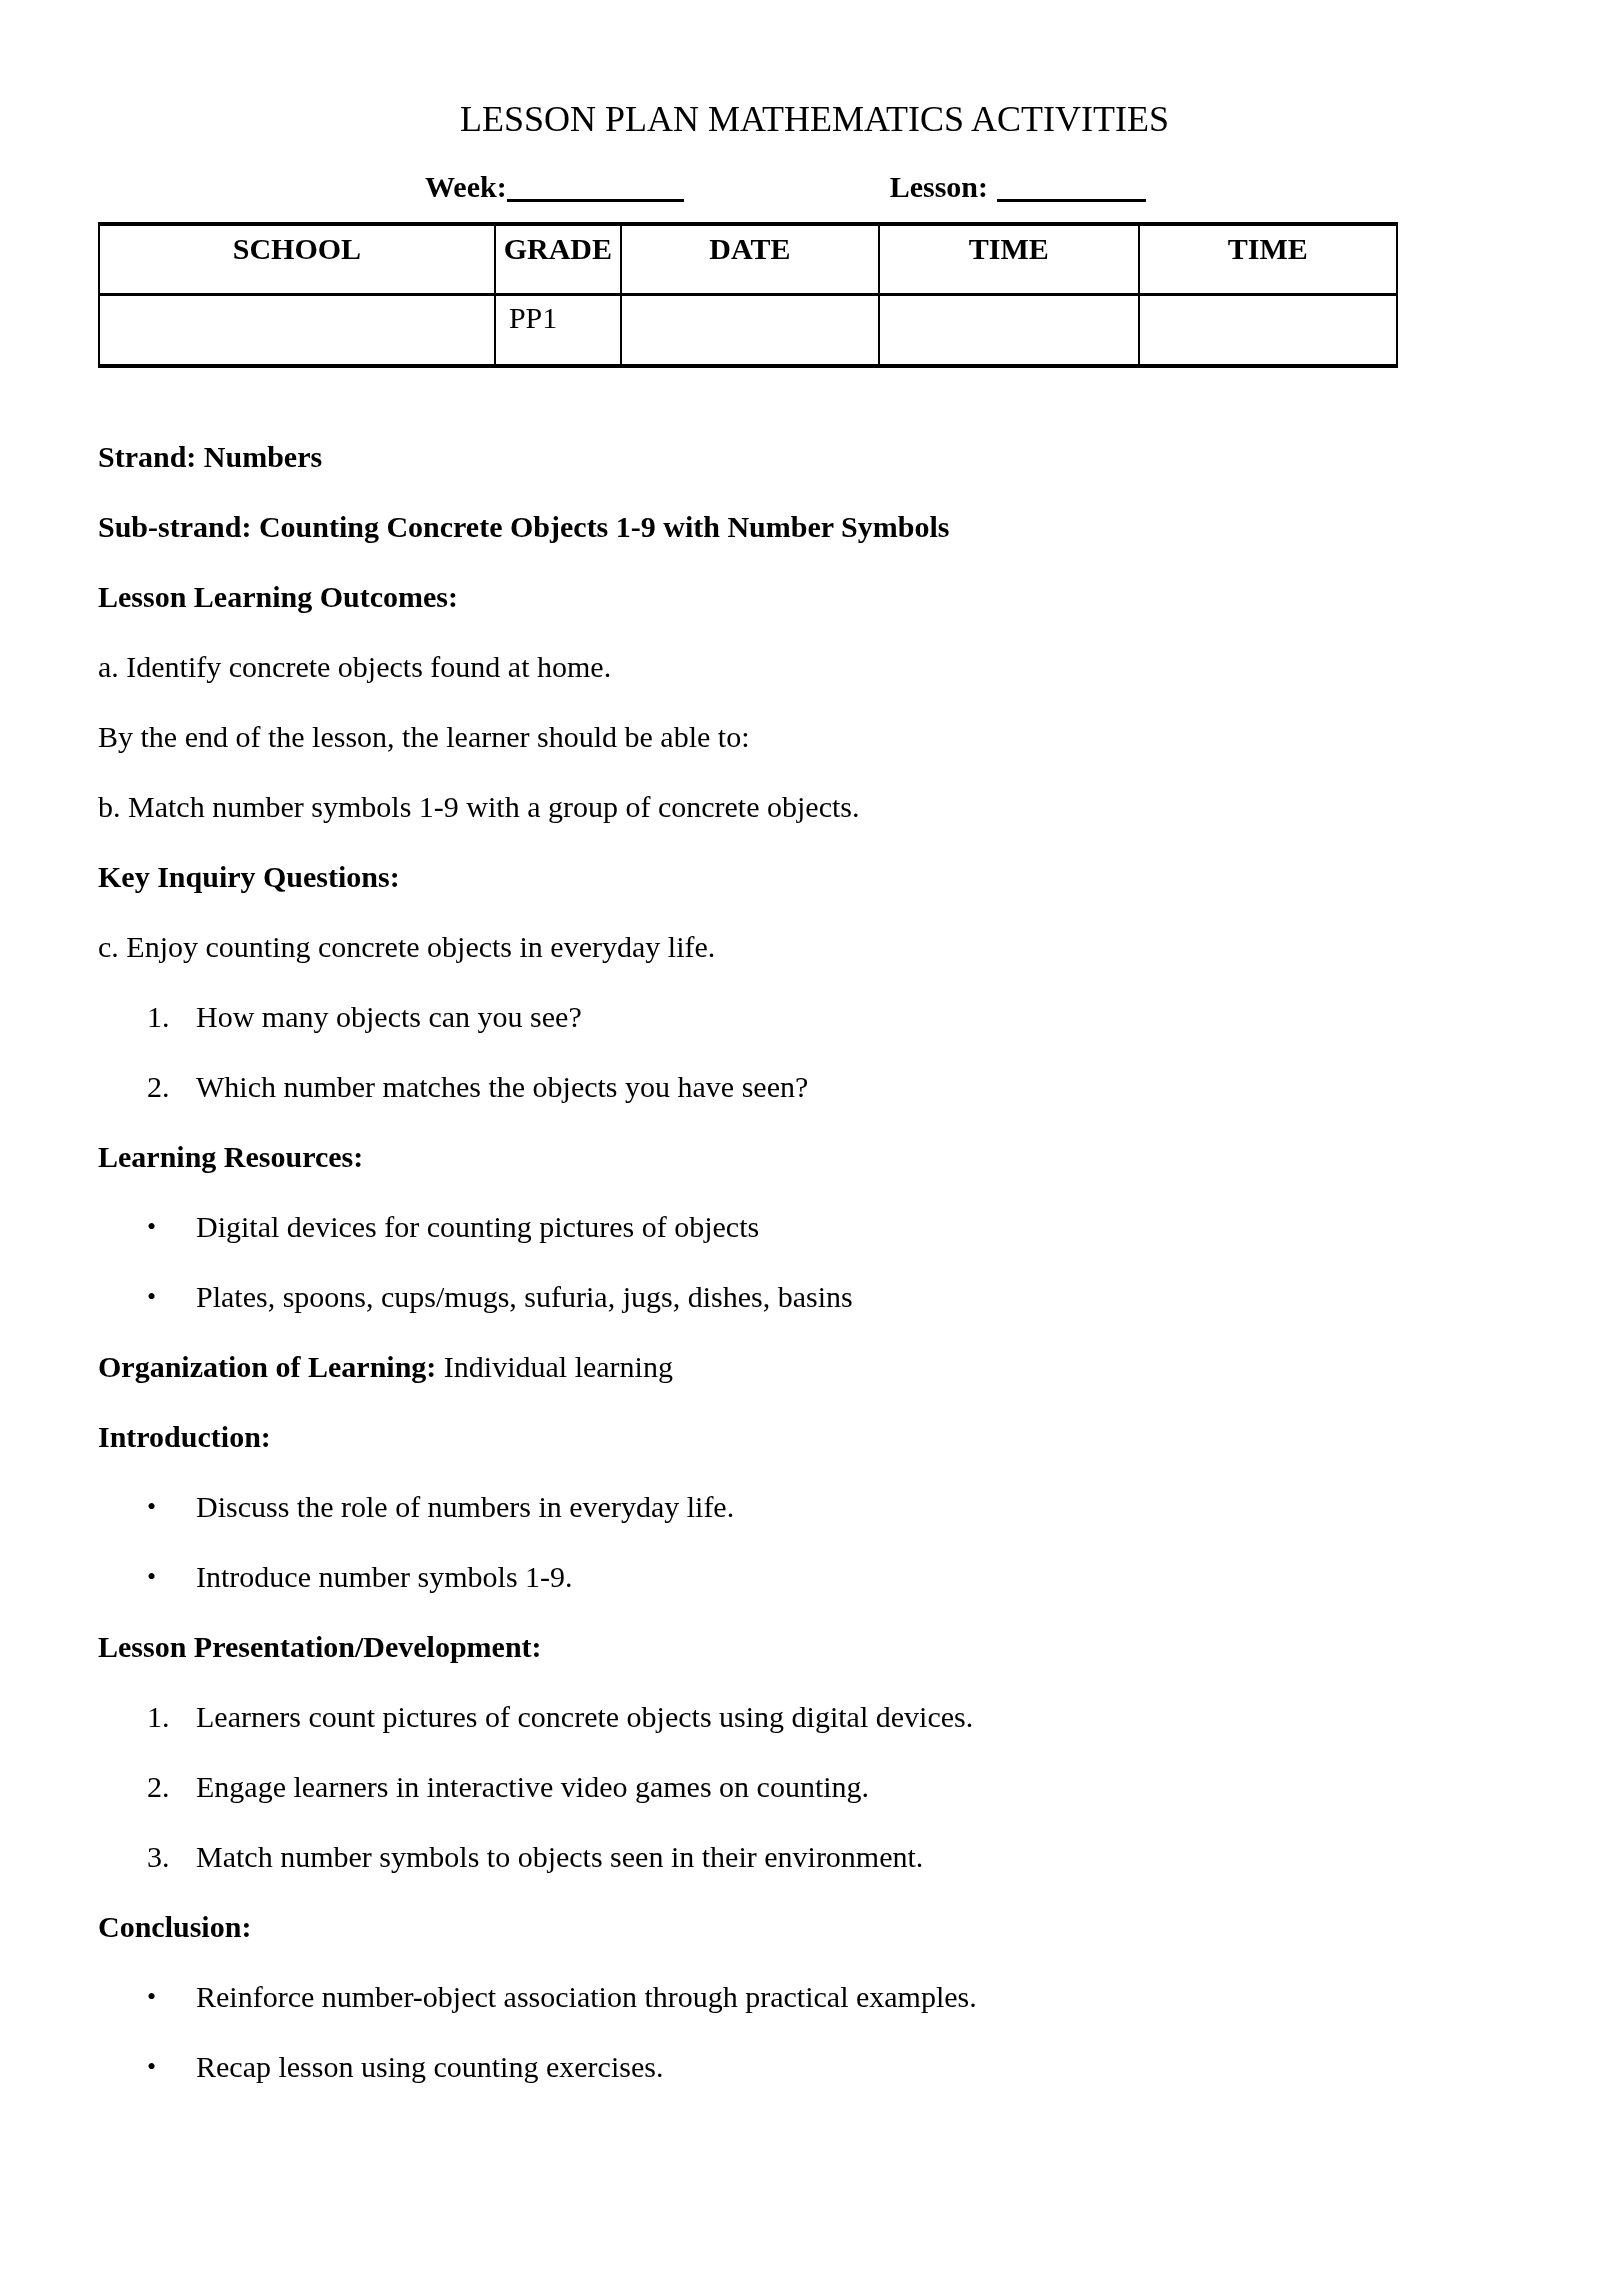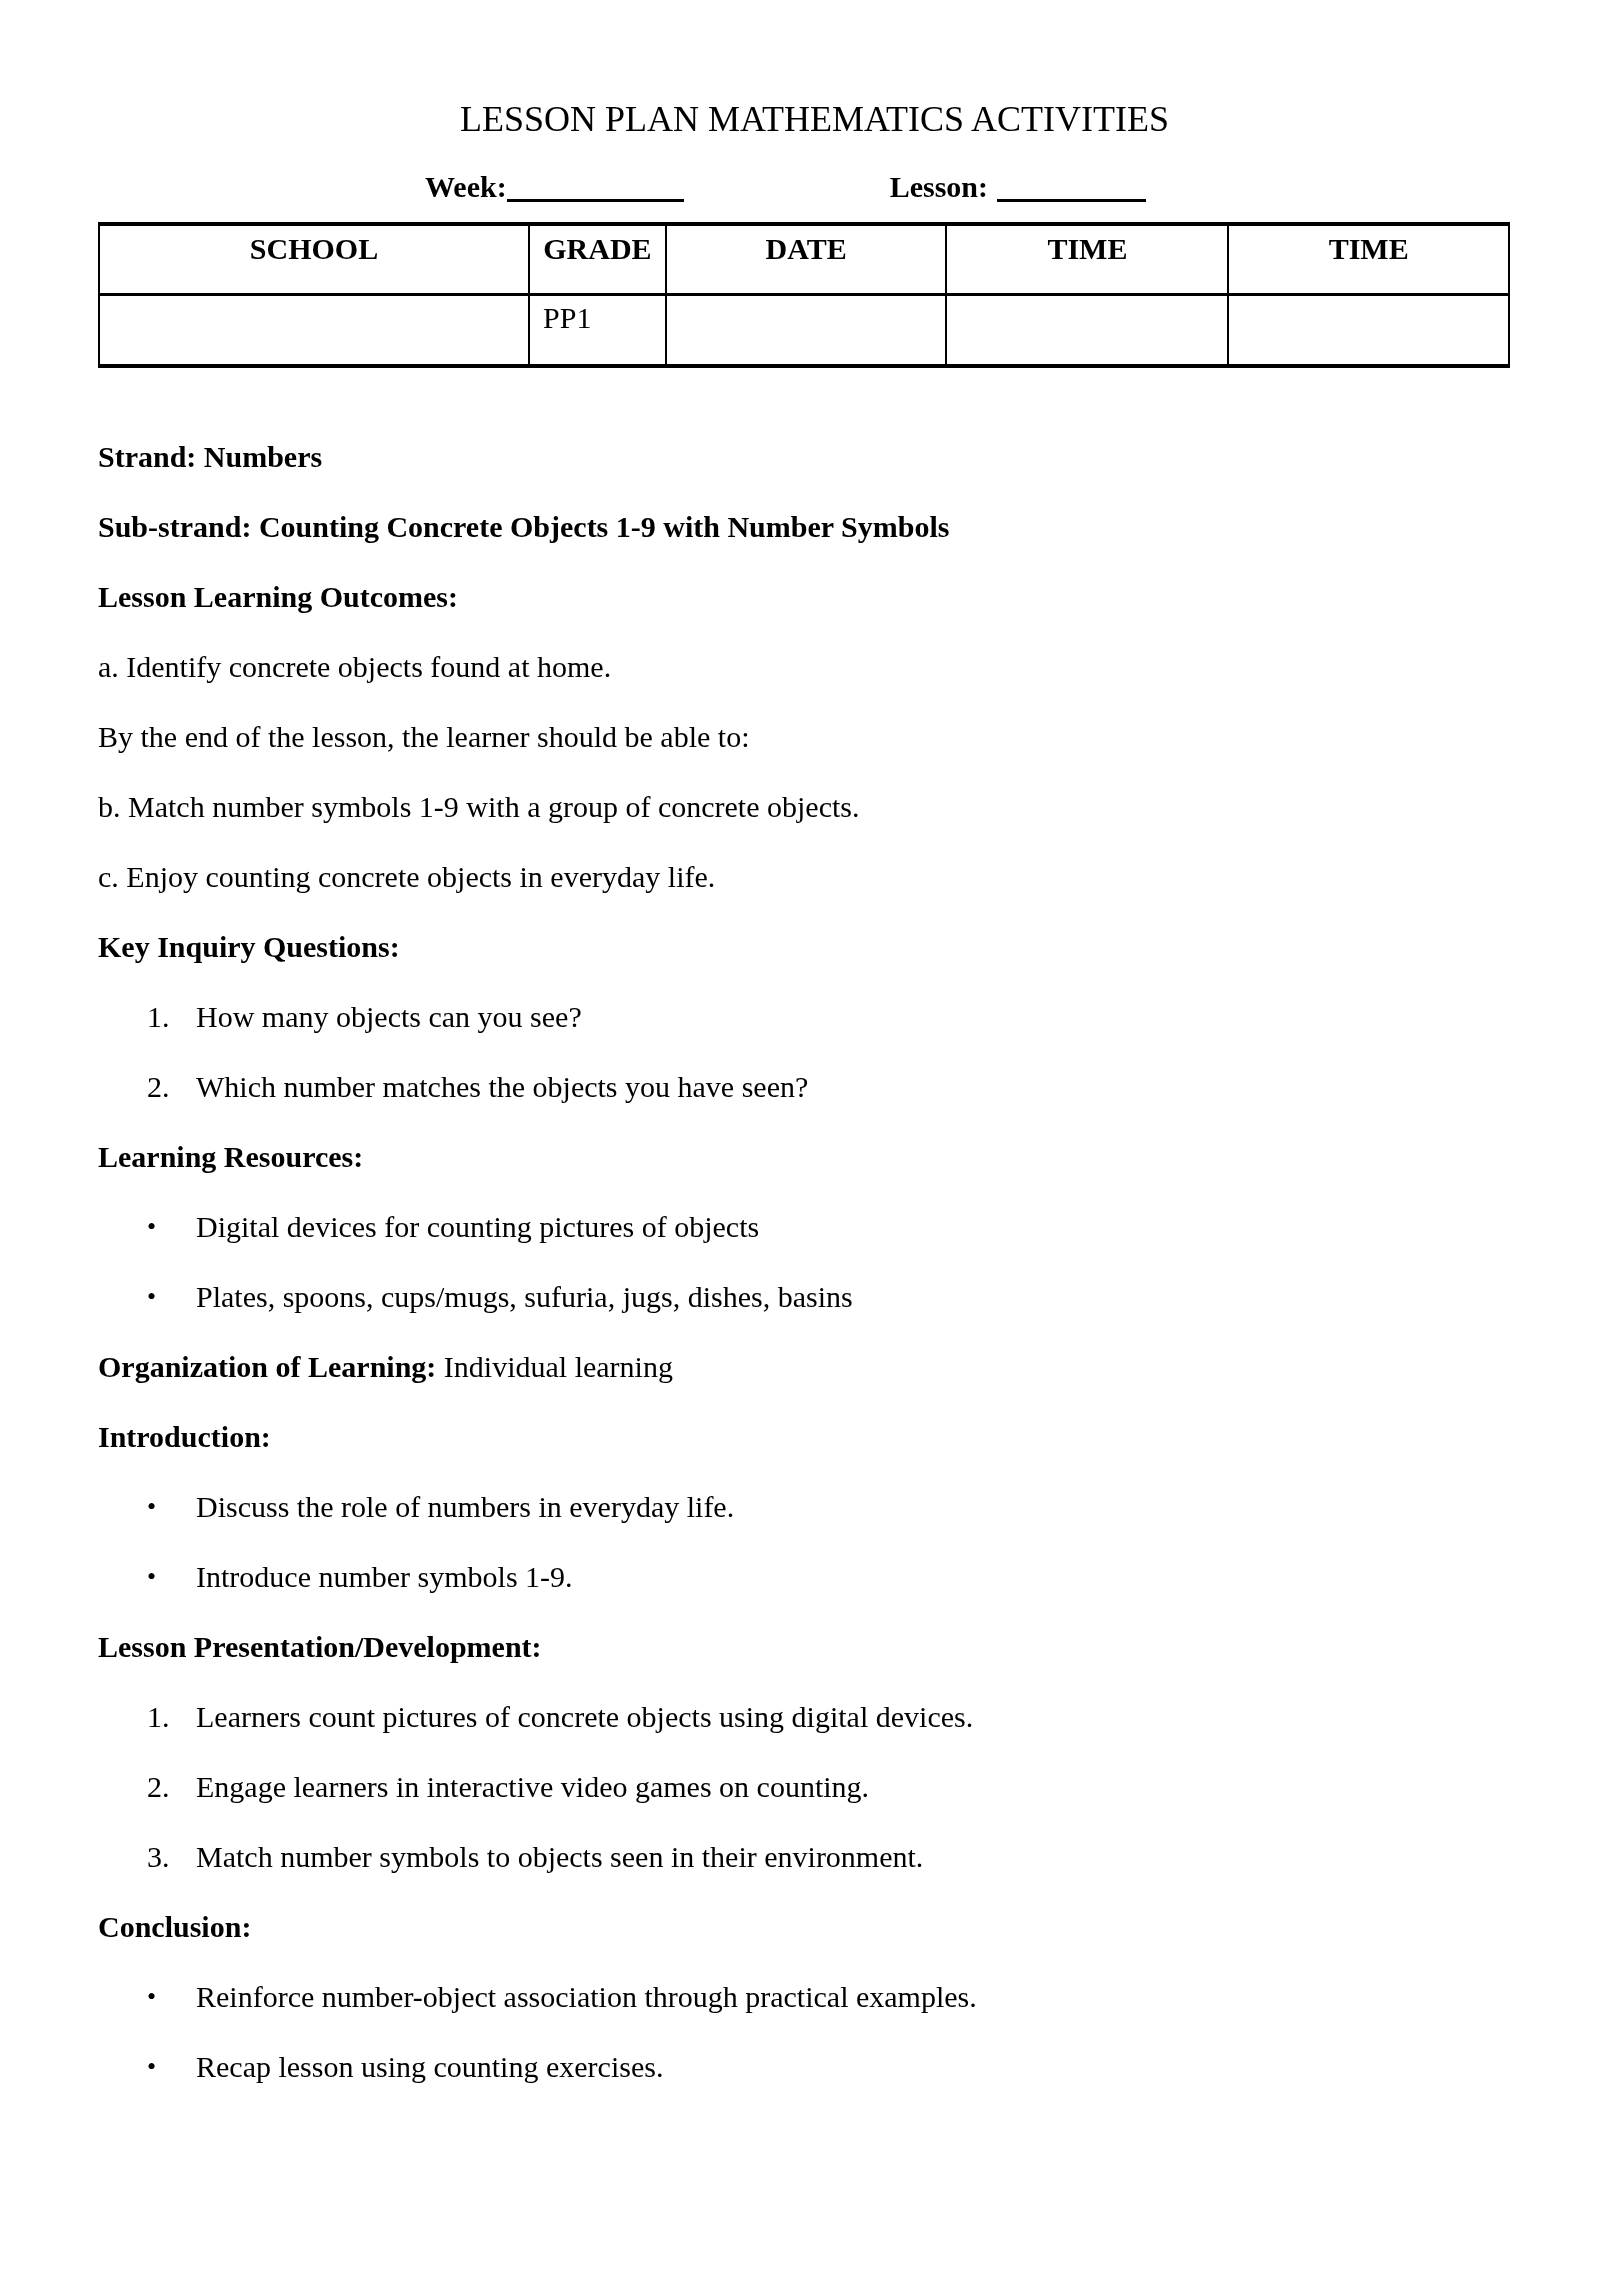--- a/index.html
+++ b/index.html
@@ -40,21 +40,21 @@
     position: relative;
     top: 5.2px;
   }
   .blank-week { width: 177px; }
   .blank-lesson { width: 149px; margin-left: 9.2px; }
   .field-lesson { margin-left: 206px; }
 
   table.info-table {
     border-collapse: collapse;
     table-layout: fixed;
-    width: 1412px;
+    width: 1300px;
     border: 2px solid #000;
     border-top-width: 4.6px;
     border-bottom-width: 4.6px;
     margin-bottom: 71px;
   }
   .info-table th, .info-table td {
     border: 2px solid #000;
     box-sizing: border-box;
     height: 71px;
     vertical-align: top;
@@ -131,22 +131,22 @@
     </tbody>
   </table>
 
   <div class="content" id="content">
       <div class="para heading">Strand: Numbers</div>
       <div class="para heading">Sub-strand: Counting Concrete Objects 1-9 with Number Symbols</div>
       <div class="para heading">Lesson Learning Outcomes:</div>
       <div class="para plain">a. Identify concrete objects found at home.</div>
       <div class="para plain">By the end of the lesson, the learner should be able to:</div>
       <div class="para plain">b. Match number symbols 1-9 with a group of concrete objects.</div>
+      <div class="para heading">Key Inquiry Questions:</div>
       <div class="para plain">c. Enjoy counting concrete objects in everyday life.</div>
-      <div class="para heading">Key Inquiry Questions:</div>
       <div class="para numbered"><span class="marker">1.</span><span>How many objects can you see?</span></div>
       <div class="para numbered"><span class="marker">2.</span><span>Which number matches the objects you have seen?</span></div>
       <div class="para heading">Learning Resources:</div>
       <div class="para bullet"><span class="marker">•</span><span>Digital devices for counting pictures of objects</span></div>
       <div class="para bullet"><span class="marker">•</span><span>Plates, spoons, cups/mugs, sufuria, jugs, dishes, basins</span></div>
       <div class="para mixed"><span class="b">Organization of Learning:</span><span> Individual learning</span></div>
       <div class="para heading">Introduction:</div>
       <div class="para bullet"><span class="marker">•</span><span>Discuss the role of numbers in everyday life.</span></div>
       <div class="para bullet"><span class="marker">•</span><span>Introduce number symbols 1-9.</span></div>
       <div class="para heading">Lesson Presentation/Development:</div>

